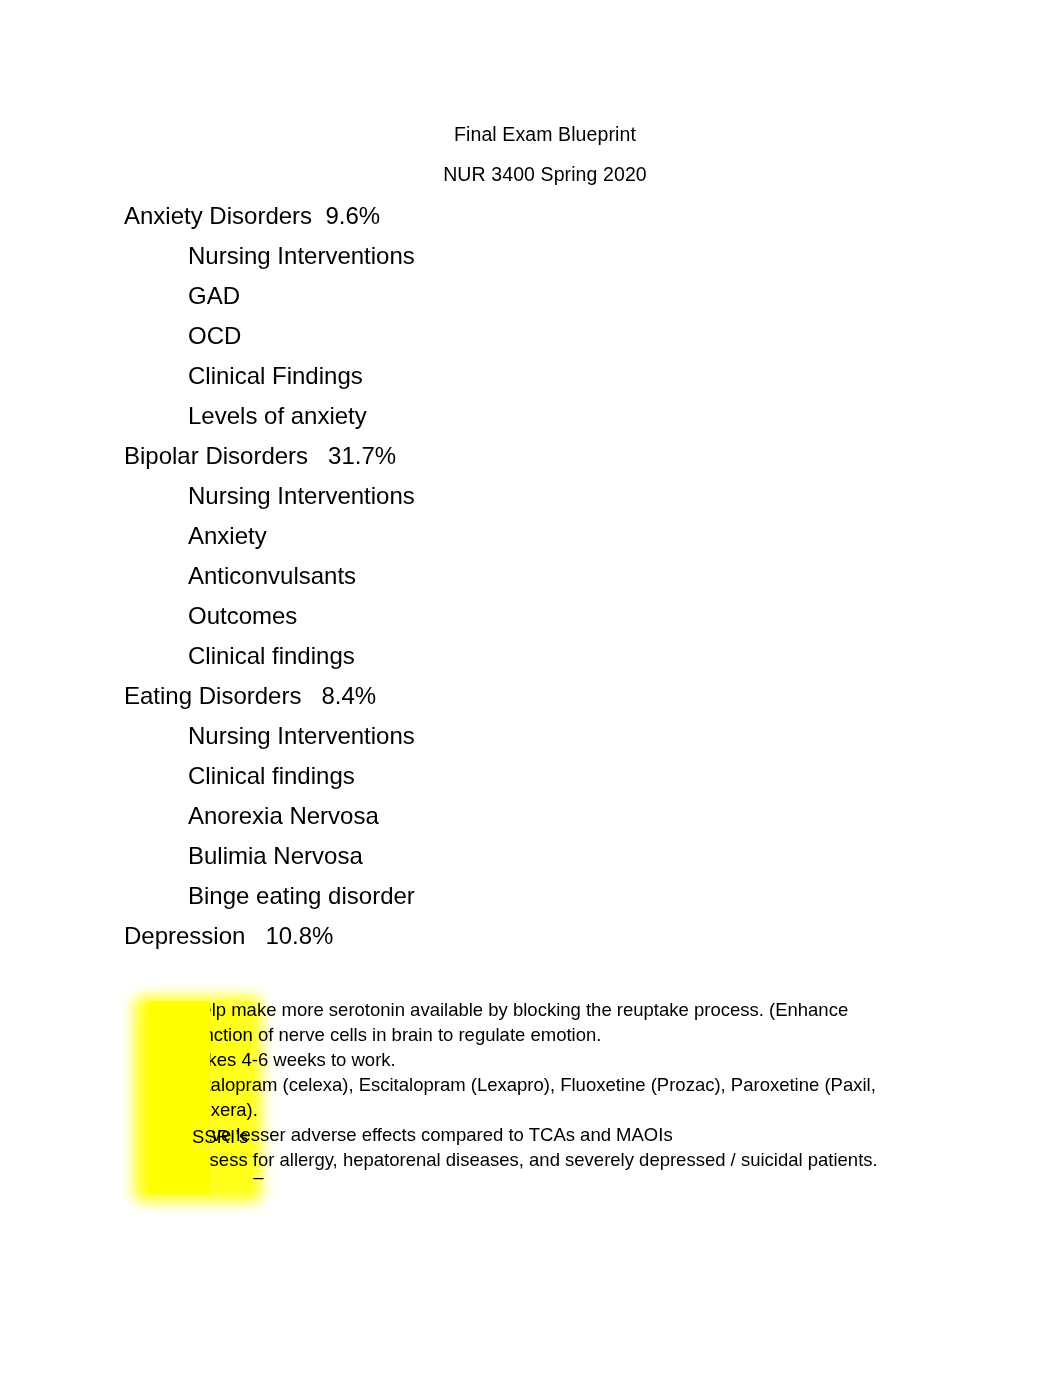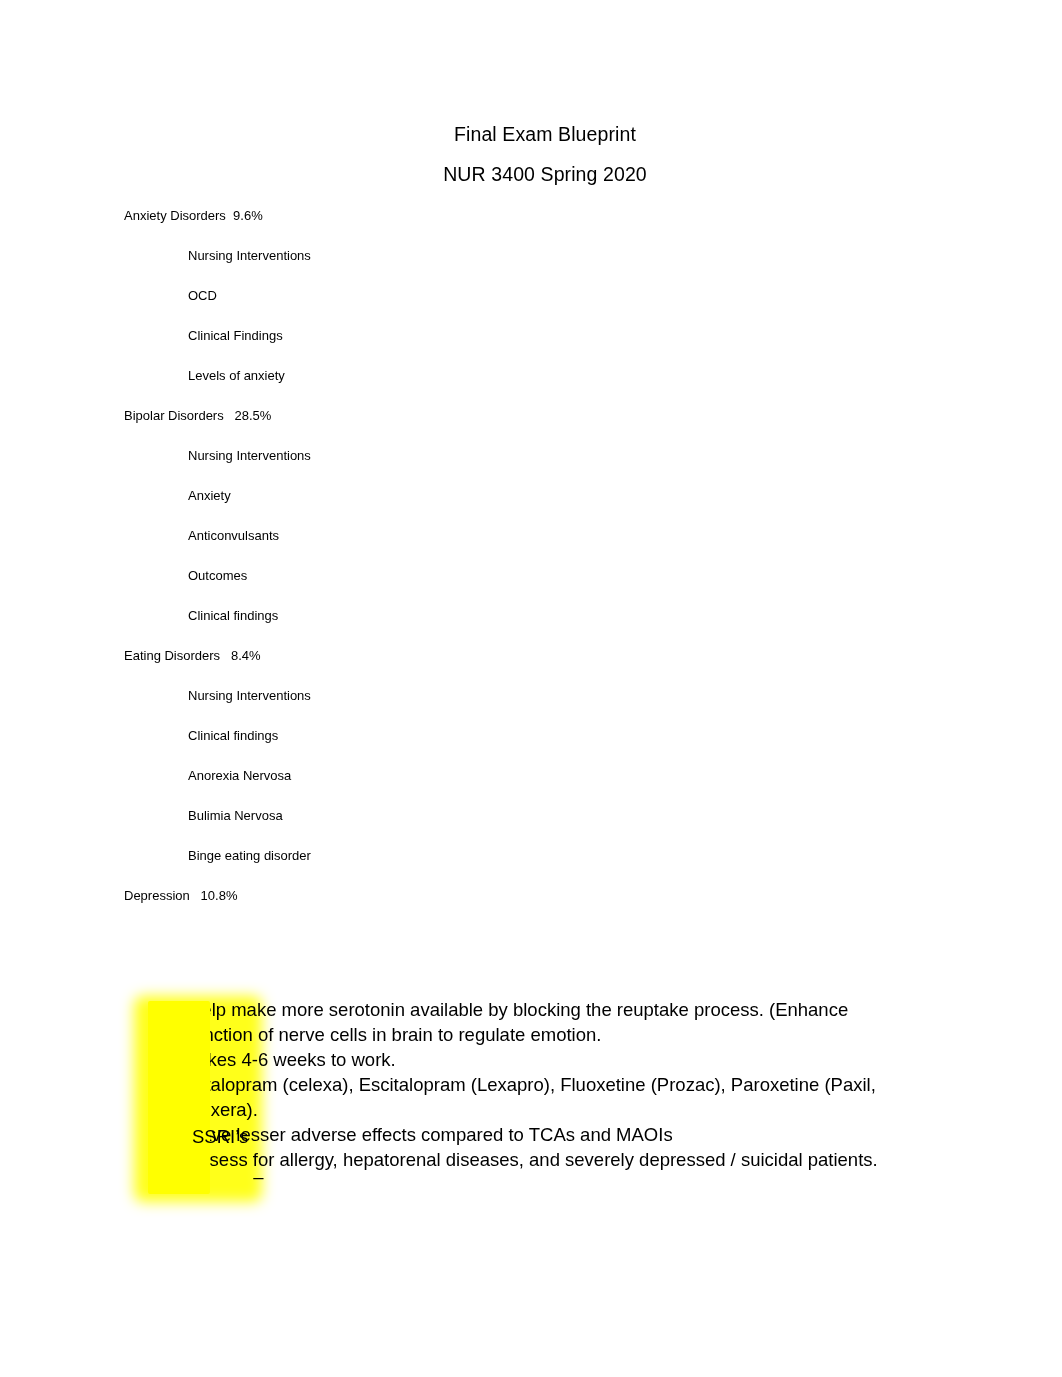--- a/index.html
+++ b/index.html
@@ -36,21 +36,21 @@
   .doc-title.t2 { top: 161px; }
 
   
   .outline {
     position: absolute;
     top: 196px;
     left: 0;
     width: 1062px;
   }
   .row {
-    font-size: 13px;
+    font-size: 24px;
     line-height: 40px;
     height: 40px;
     white-space: pre;
   }
   .row.level-1 {
     padding-left: 124px;
   }
   .row.level-2 {
     padding-left: 188px;
   }
@@ -132,24 +132,25 @@
 
 <div class="page">
 
   <div class="doc-title t1">Final Exam Blueprint</div>
 
   <div class="doc-title t2">NUR 3400 Spring 2020</div>
 
   <div class="outline">
       <div class="row level-1">Anxiety Disorders  9.6%</div>
       <div class="row level-2">Nursing Interventions</div>
+      <div class="row level-2">GAD</div>
       <div class="row level-2">OCD</div>
       <div class="row level-2">Clinical Findings</div>
       <div class="row level-2">Levels of anxiety</div>
-      <div class="row level-1">Bipolar Disorders   28.5%</div>
+      <div class="row level-1">Bipolar Disorders   31.7%</div>
       <div class="row level-2">Nursing Interventions</div>
       <div class="row level-2">Anxiety</div>
       <div class="row level-2">Anticonvulsants</div>
       <div class="row level-2">Outcomes</div>
       <div class="row level-2">Clinical findings</div>
       <div class="row level-1">Eating Disorders   8.4%</div>
       <div class="row level-2">Nursing Interventions</div>
       <div class="row level-2">Clinical findings</div>
       <div class="row level-2">Anorexia Nervosa</div>
       <div class="row level-2">Bulimia Nervosa</div>

